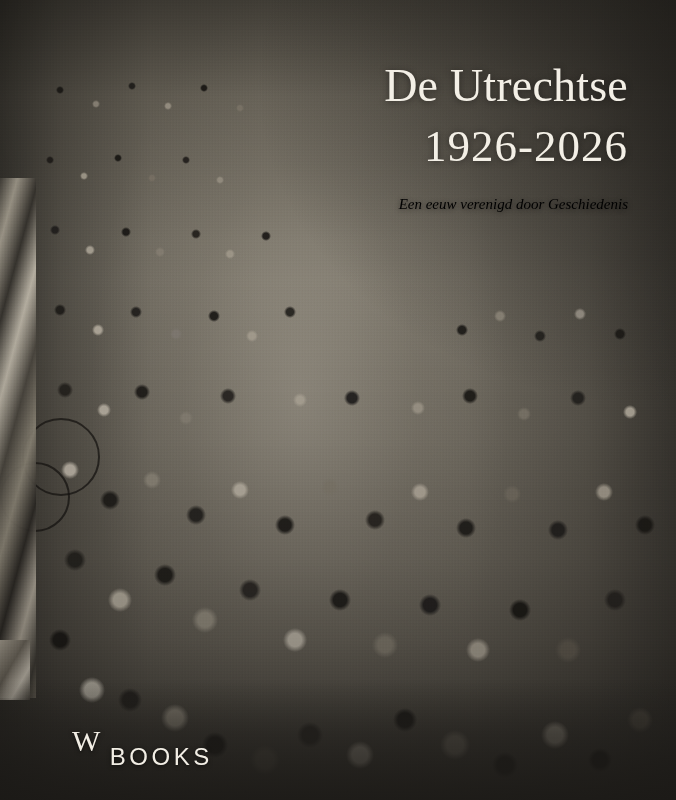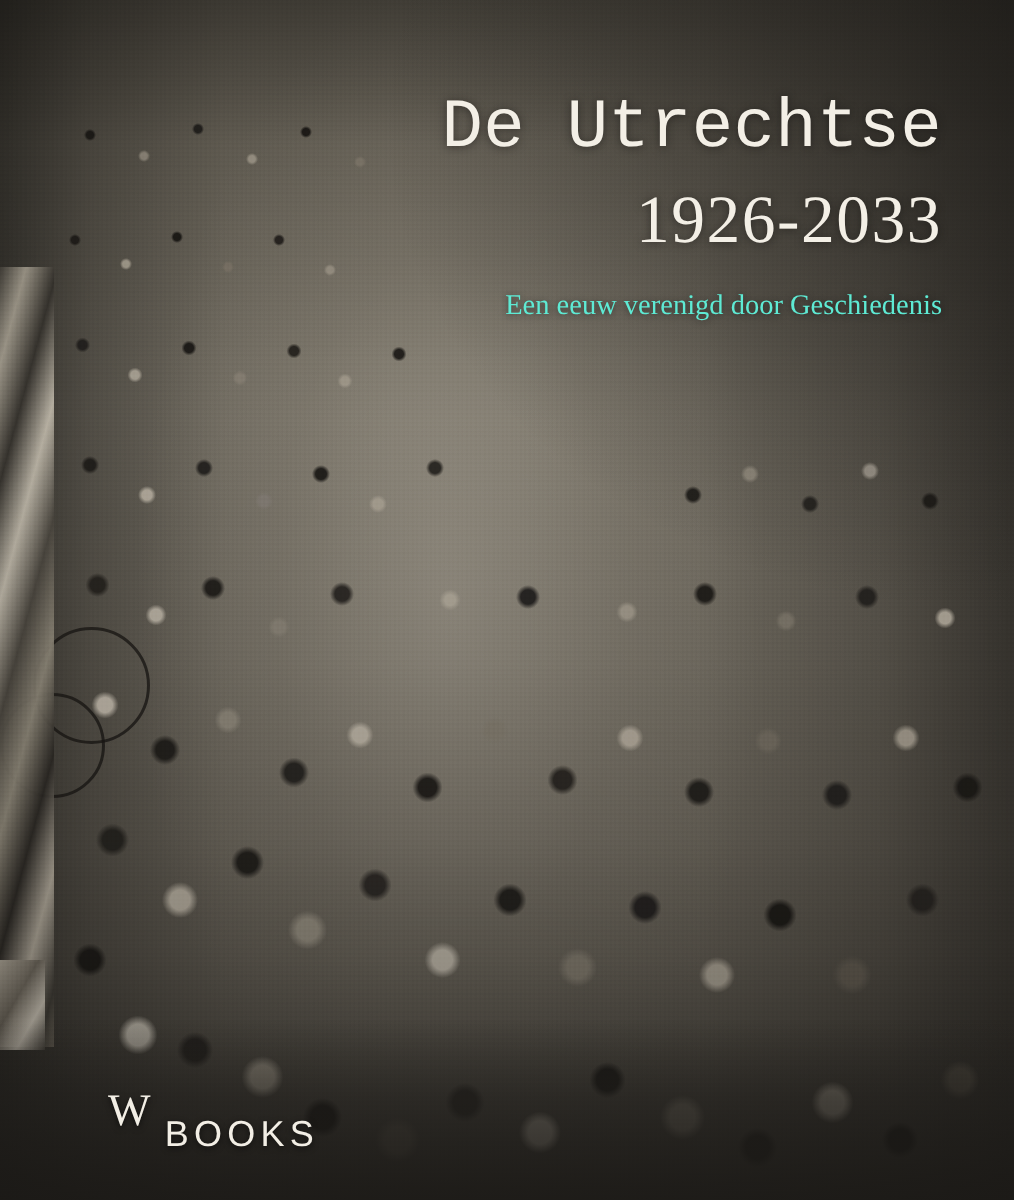--- a/index.html
+++ b/index.html
@@ -226,41 +226,42 @@
   
   .title-block {
     position: absolute;
     top: 56px;
     right: 48px;
     width: 400px;
     text-align: right;
     color: #f3efe6;
   }
   .title-line {
-    font-family: Liberation Mono, monospace;
+    font-family: Liberation Serif, serif;
     font-size: 46px;
     line-height: 59px;
     font-weight: 400;
     letter-spacing: 0.2px;
     text-shadow: 0 1px 6px rgba(20,18,16,0.55);
     white-space: nowrap;
   }
   .title-years {
     font-family: "Liberation Serif", serif;
     font-size: 45px;
     line-height: 62px;
     letter-spacing: 1px;
     text-shadow: 0 1px 6px rgba(20,18,16,0.55);
   }
   .subtitle {
     margin-top: 14px;
     font-family: "Liberation Serif", serif;
-    font-size: 19px;
+    font-style: italic;
+    font-size: 15px;
     line-height: 26px;
-    color: #5eead4;
+    color: #000000;
     text-shadow: 0 1px 5px rgba(20,18,16,0.6);
     white-space: nowrap;
   }
 
   
   .imprint {
     position: absolute;
     left: 72px;
     bottom: 30px;
     display: flex;
@@ -295,21 +296,21 @@
   <div class="wheel b"></div>
   <div class="spine"></div>
   <div class="spine-2"></div>
   <div class="grain"></div>
   <div class="tone"></div>
   <div class="title-scrim"></div>
   <div class="footer-band"></div>
 
   <div class="title-block">
     <div class="title-line">De Utrechtse</div>
-    <div class="title-years">1926-2033</div>
+    <div class="title-years">1926-2026</div>
     <div class="subtitle">Een eeuw verenigd door Geschiedenis</div>
   </div>
 
   <div class="imprint">
     <span class="imprint-mark">W</span>
     <span class="imprint-word">BOOKS</span>
   </div>
 
 </div>
 

